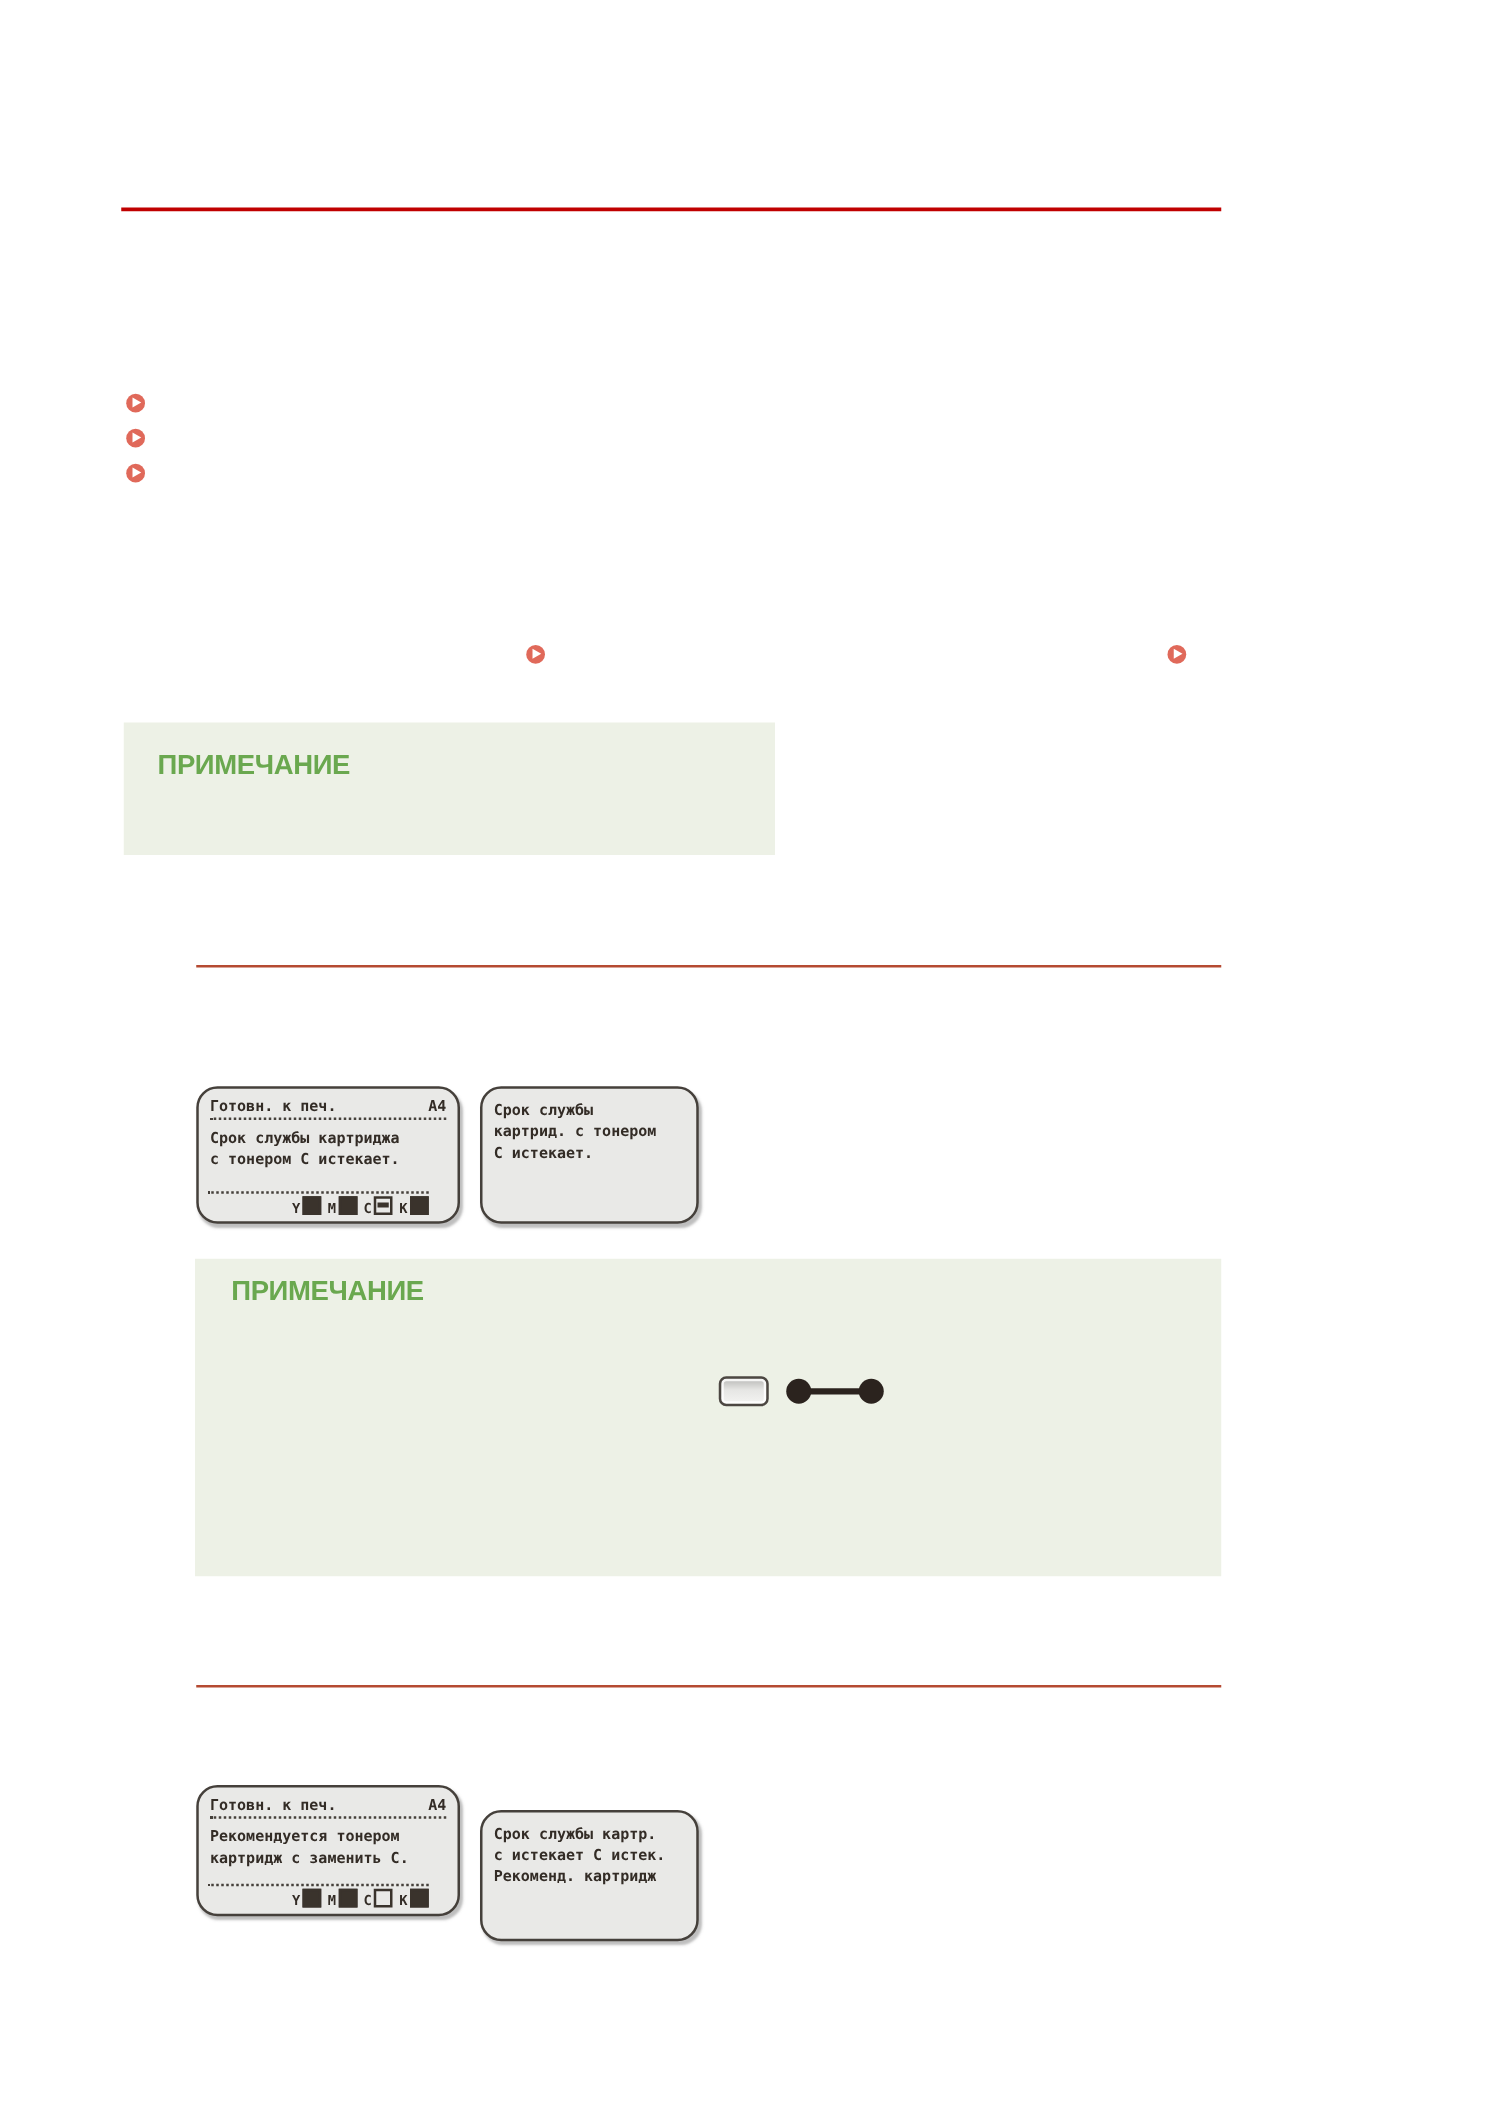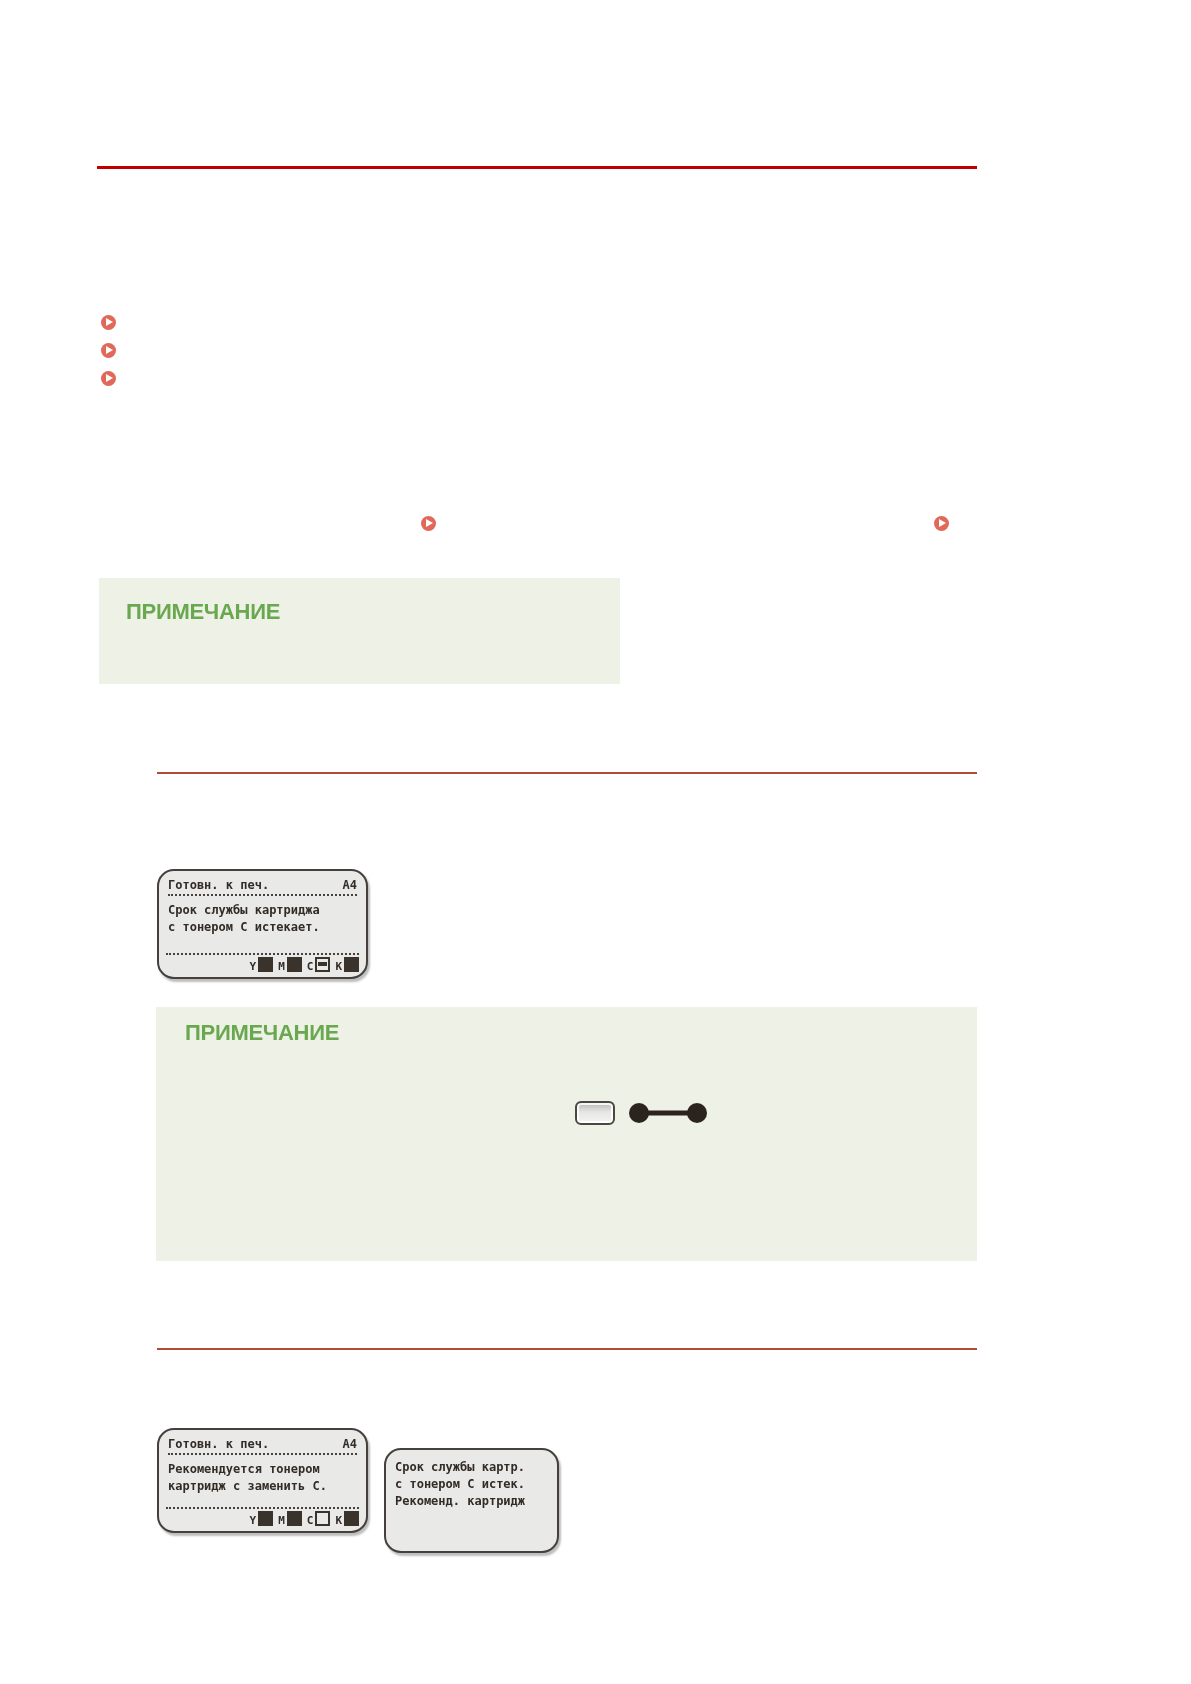--- a/index.html
+++ b/index.html
@@ -41,21 +41,21 @@
      font-family:"DejaVu Sans Mono",monospace;font-weight:bold;color:#332c26;
      font-size:12px;padding:7px 9px;}
   .lcd.p1L{left:157px;top:869px;width:211px;height:110px;}
   .lcd.p1R{left:384px;top:869px;width:175px;height:110px;}
   .lcd.p2L{left:157px;top:1428px;width:211px;height:105px;}
   .lcd.p2R{left:384px;top:1448px;width:175px;height:105px;}
   .lcd-header{display:flex;justify-content:space-between;align-items:flex-end;
      border-bottom:2px dotted #45403b;padding-bottom:2px;line-height:14px;}
   .lcd-msg{margin-top:6px;}
   .lcd-line{line-height:17px;white-space:nowrap;}
-  .lcd-footer{position:absolute;left:7px;right:7px;bottom:3px;
+  .lcd-footer{position:absolute;left:7px;right:23px;bottom:3px;
      border-top:2px dotted #45403b;padding-top:2px;text-align:right;line-height:15px;white-space:nowrap;}
   .toner-label{font-size:11px;}
   .sq{display:inline-block;width:11px;height:11px;border:2px solid #3a332c;background:#e9e9e7;
      vertical-align:-2px;margin:0 5px 0 2px;position:relative;}
   .sq.last{margin-right:0;}
   .sq[data-level="full"]{background:#3a332c;}
   .sq[data-level="low"]::after{content:"";position:absolute;left:1px;right:1px;top:3px;height:4px;background:#3a332c;}
 </style>
 </head>
 <body>
@@ -84,20 +84,27 @@
     </div>
     <div class="lcd-msg">
       <div class="lcd-line">Срок службы картриджа</div>
       <div class="lcd-line">с тонером C истекает.</div>
     </div>
     <div class="lcd-footer">
       <span class="toner-label">Y</span><span class="sq" data-level="full"></span><span class="toner-label">M</span><span class="sq" data-level="full"></span><span class="toner-label">C</span><span class="sq" data-level="low"></span><span class="toner-label">K</span><span class="sq last" data-level="full"></span>
     </div>
   </div>
 
+  <div class="lcd p1R">
+    <div class="lcd-msg" style="margin-top:2px;">
+      <div class="lcd-line">Срок службы</div>
+      <div class="lcd-line">картрид. с тонером</div>
+      <div class="lcd-line">C истекает.</div>
+    </div>
+  </div>
 
   <div class="note-box two">
     <div class="note-title">ПРИМЕЧАНИЕ</div>
   </div>
 
   <span class="key-btn"></span>
   <svg class="dumbbell" width="84" height="26" viewBox="0 0 84 26">
     <line x1="13" y1="13" x2="71" y2="13" stroke="#2b231e" stroke-width="5"></line>
     <circle cx="13" cy="13" r="10" fill="#2b231e"></circle>
     <circle cx="71" cy="13" r="10" fill="#2b231e"></circle>
@@ -115,18 +122,18 @@
       <div class="lcd-line">картридж с заменить C.</div>
     </div>
     <div class="lcd-footer">
       <span class="toner-label">Y</span><span class="sq" data-level="full"></span><span class="toner-label">M</span><span class="sq" data-level="full"></span><span class="toner-label">C</span><span class="sq" data-level="empty"></span><span class="toner-label">K</span><span class="sq last" data-level="full"></span>
     </div>
   </div>
 
   <div class="lcd p2R">
     <div class="lcd-msg" style="margin-top:2px;">
       <div class="lcd-line">Срок службы картр.</div>
-      <div class="lcd-line">с тонером C истек.</div>
+      <div class="lcd-line">с истекает C истек.</div>
       <div class="lcd-line">Рекоменд. картридж</div>
     </div>
   </div>
 
 </div>
 
 </body></html>

